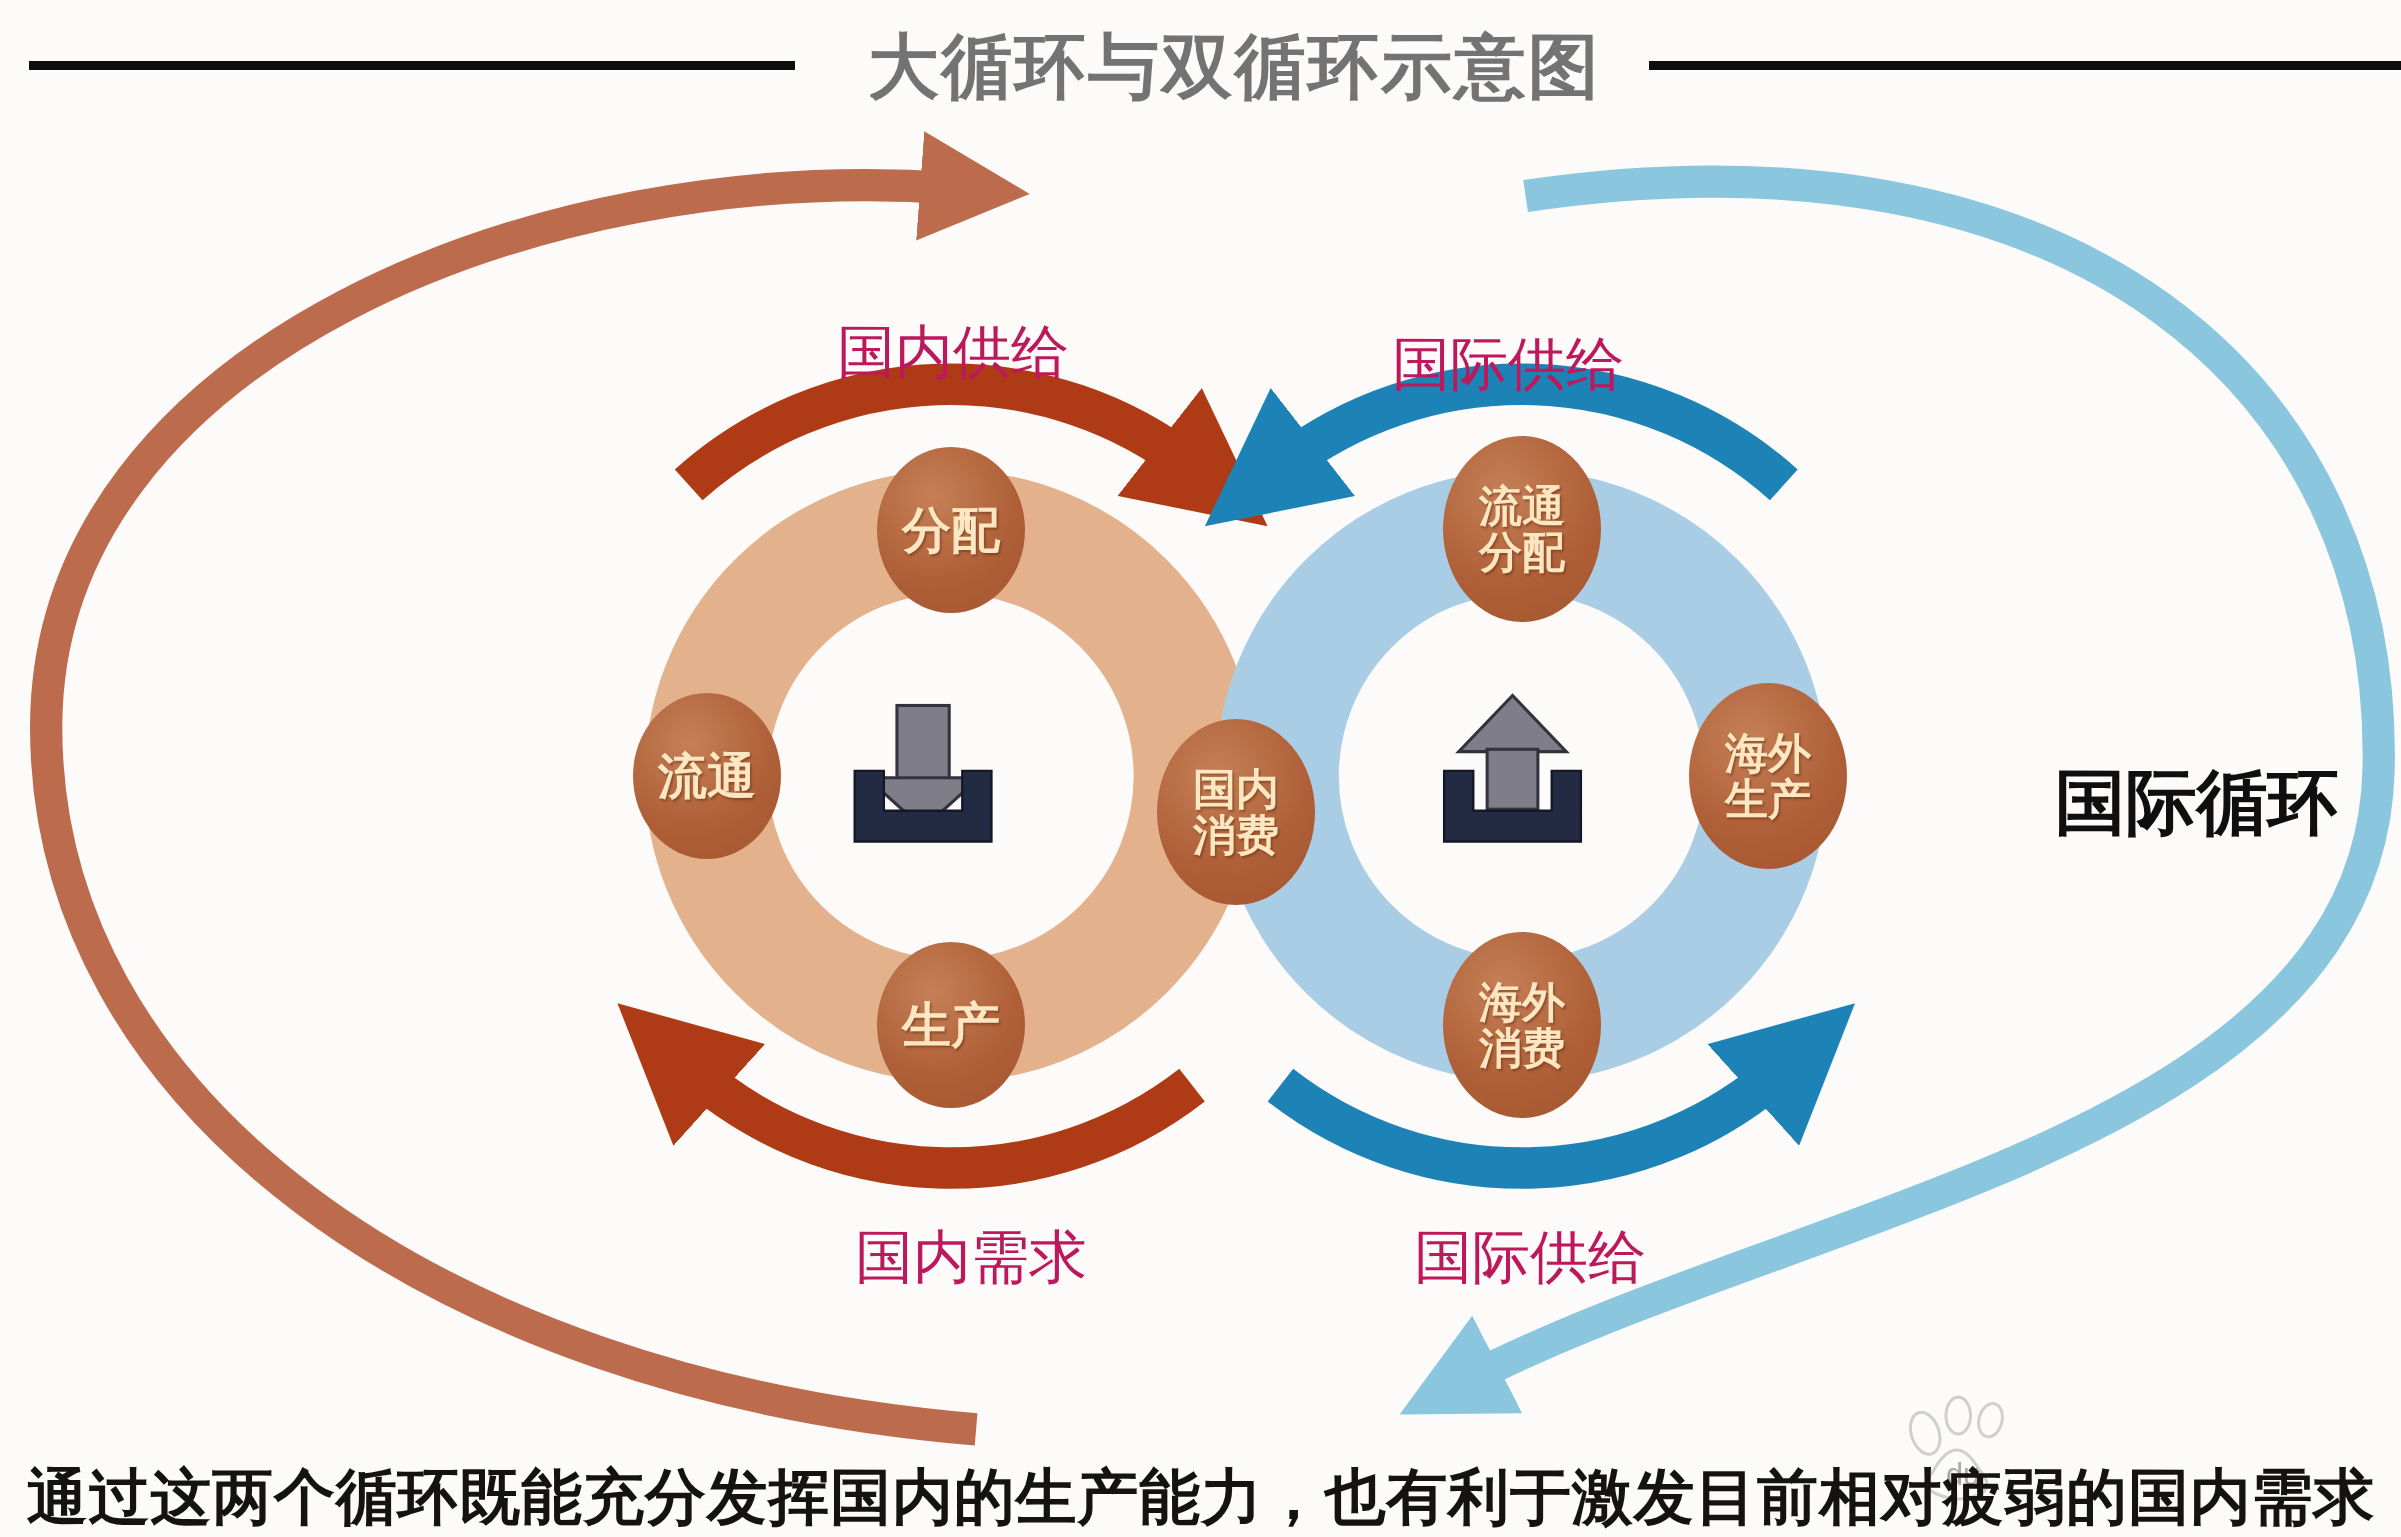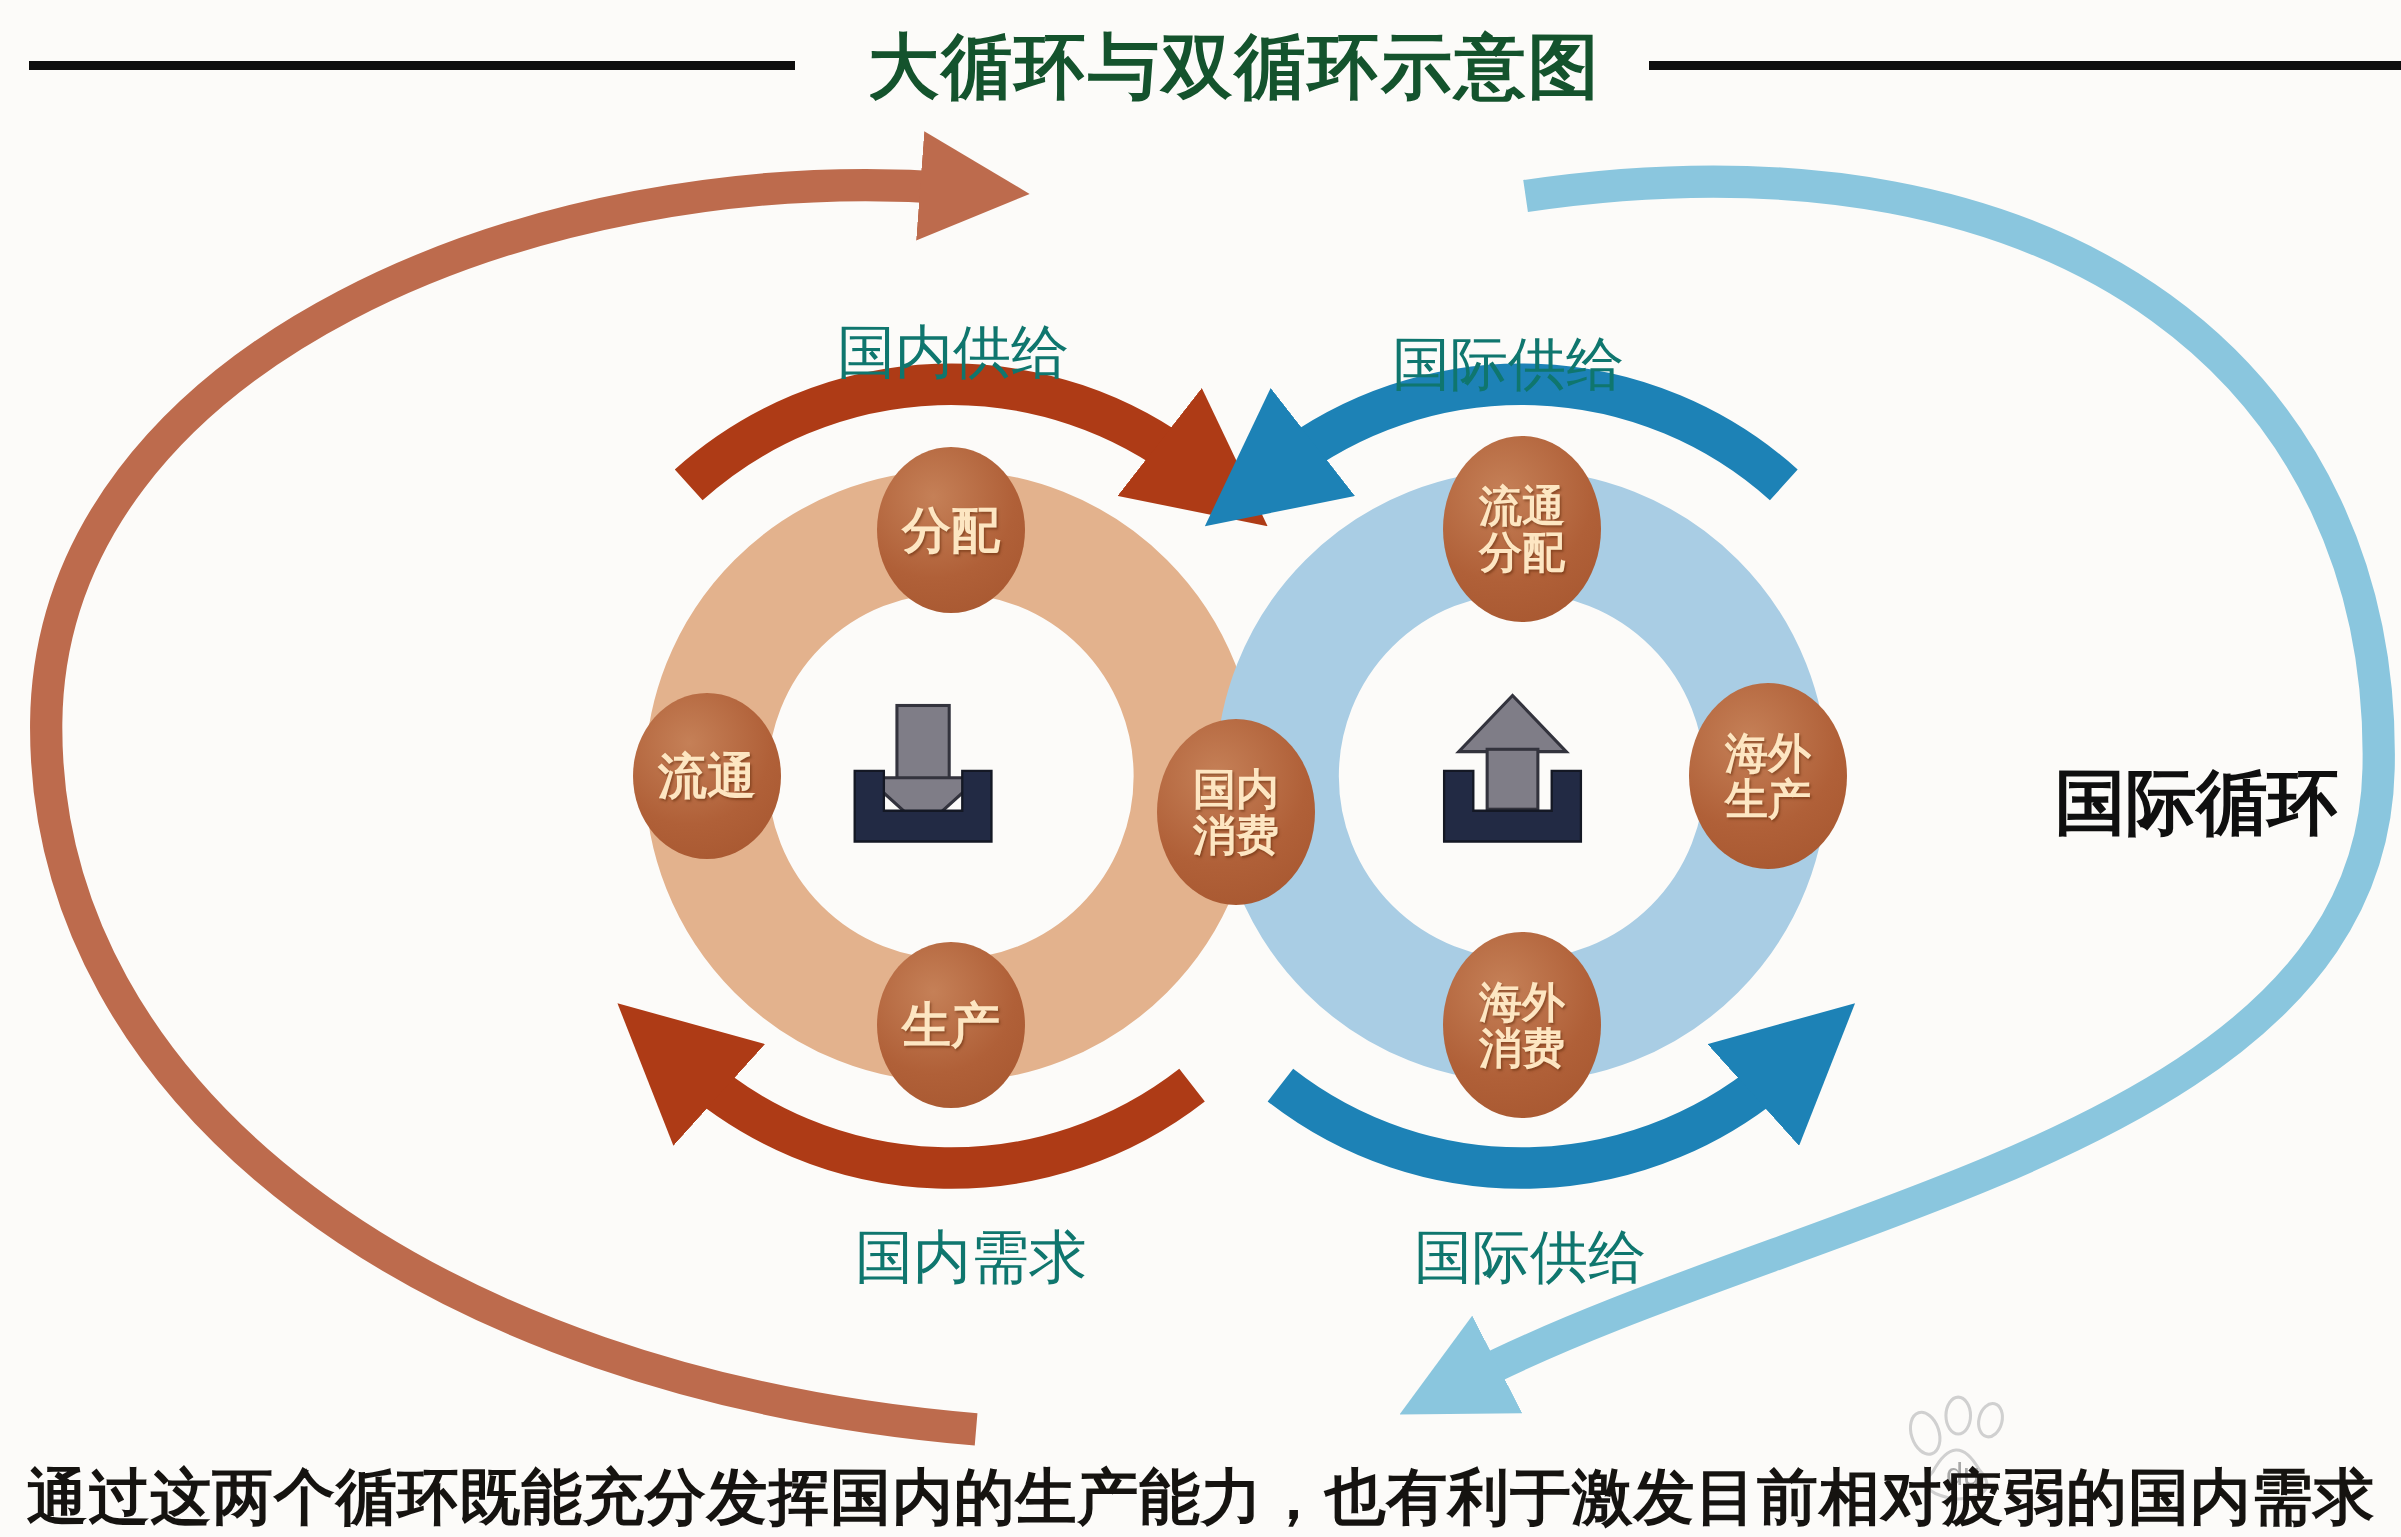--- a/index.html
+++ b/index.html
@@ -7,23 +7,23 @@
     position:relative;
     width:2401px;height:1537px;
     background:#fcfbf9;
     overflow:hidden;
     font-family:"Liberation Sans", sans-serif;
   }
   #shapes{position:absolute;left:0;top:0;width:100%;height:100%;}
   .rule{position:absolute;height:8.5px;background:#0e0e0e;}
   .lbl{position:absolute;color:#1b1b1b;text-align:center;white-space:nowrap;}
   .title{
-    font-size:71px;font-weight:bold;letter-spacing:2.3px;color:#14532d;
+    font-size:71px;font-weight:bold;letter-spacing:2.3px;color:#737373;
   }
-  .flow-label{font-size:58px;font-weight:500;color:#0f766e;}
+  .flow-label{font-size:58px;font-weight:500;color:#be185d;}
   .side-label{font-size:71px;font-weight:bold;color:#0f0f0f;}
   .caption{
     font-size:61px;font-weight:600;color:#151310;letter-spacing:0.8px;
   }
   .node{
     position:absolute;transform:translate(-50%,-50%);
     border-radius:50%;
     background:radial-gradient(circle at 38% 30%, #c58057 0%, #b06038 55%, #a5552e 100%);
     color:#fde6c2;font-weight:bold;
     display:flex;flex-direction:column;align-items:center;justify-content:center;

